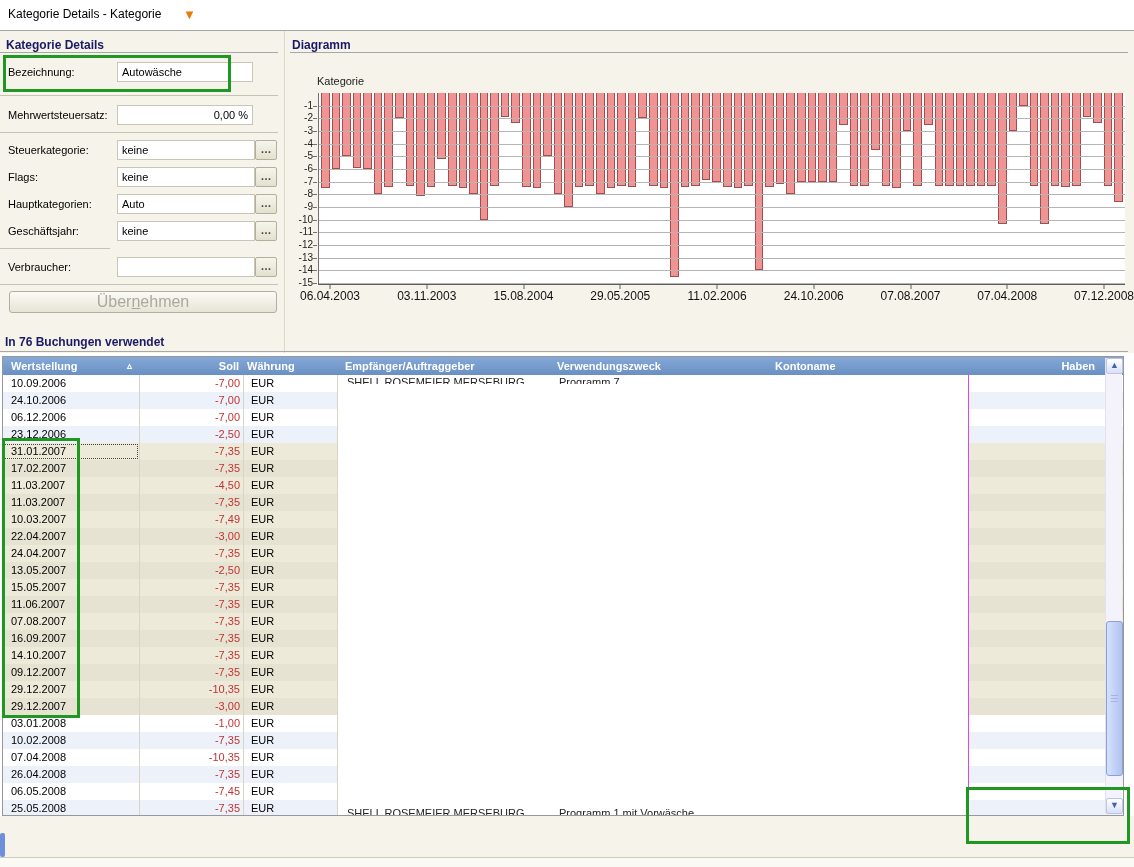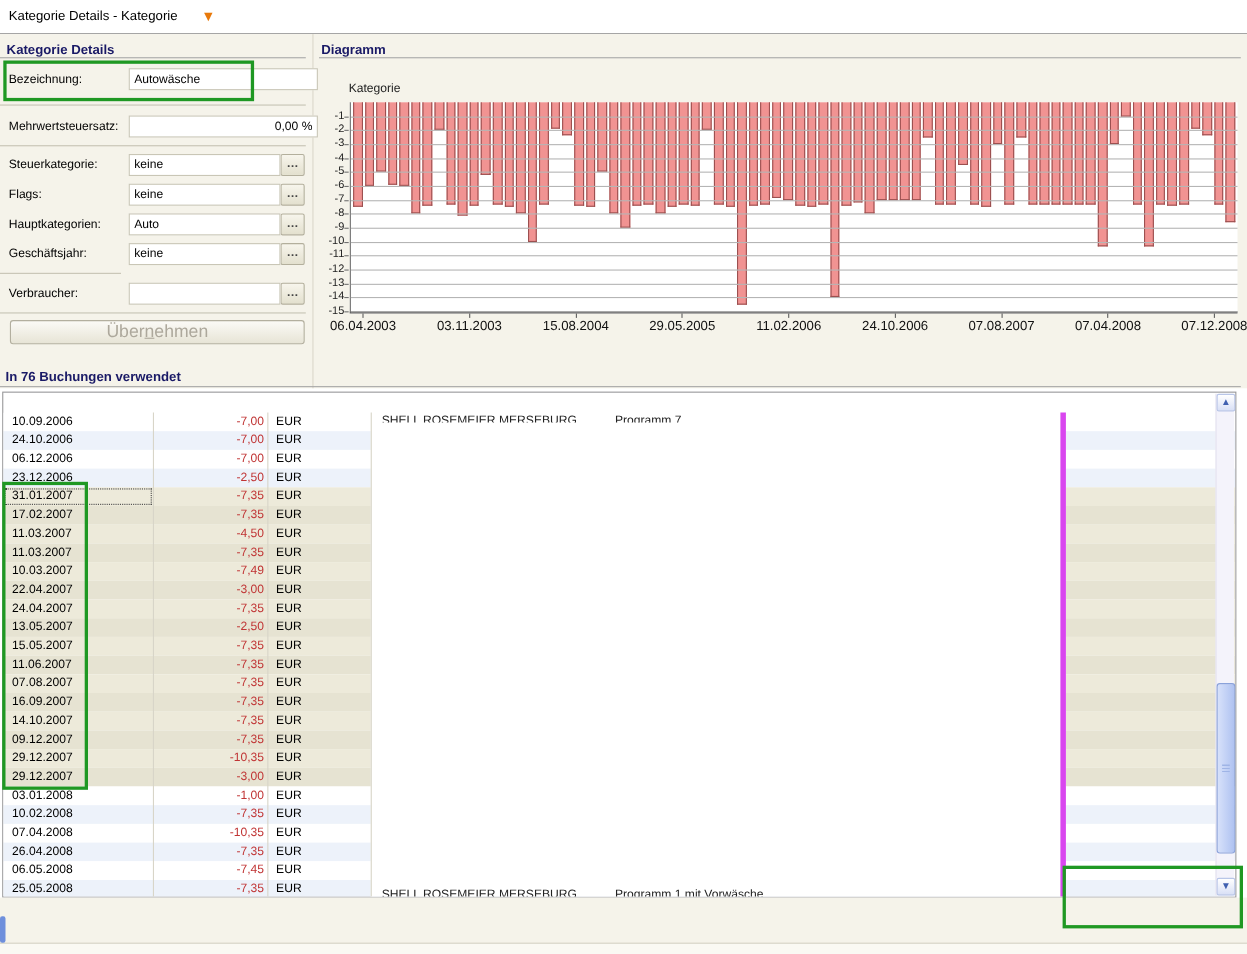--- a/index.html
+++ b/index.html
@@ -22,21 +22,21 @@
   .sec-head{position:absolute;font-size:12px;font-weight:bold;color:#191966;}
   .sec-rule{position:absolute;height:1px;background:#A8A8A8;}
   #panel-divider{position:absolute;left:284px;top:31px;width:1px;height:322px;background:#DBD8CA;}
 
   
   .f-row{position:absolute;left:0;width:278px;height:22px;}
   .f-label{position:absolute;left:8px;top:4px;font-size:11px;}
   .f-input{position:absolute;left:117px;top:0;height:20px;box-sizing:border-box;
            border:1px solid #C9C6B6;background:#fff;font-family:"Liberation Sans",sans-serif;
            font-size:11px;padding:0 4px;}
-  .f-input.wide{width:172px;}
+  .f-input.wide{width:136px;}
   .f-input.narrow{width:138px;}
   .f-input.right{text-align:right;}
   .f-btn{position:absolute;left:255px;top:0;width:22px;height:20px;box-sizing:border-box;
          background:linear-gradient(#F7F5EC,#E3E0CE);border:1px solid #B3AF9C;border-radius:2px;
          font-size:11px;font-weight:bold;color:#444;text-align:center;line-height:16px;cursor:pointer;}
   .f-sep{position:absolute;left:0;width:278px;height:1px;background:#C6C3B3;}
   #submit-btn{position:absolute;left:9px;top:291px;width:268px;height:22px;box-sizing:border-box;
               background:linear-gradient(#FBFAF6,#E7E4D6);border:1px solid #B3AF9F;border-radius:3px;
               color:#ADA89C;font-size:16px;font-family:"Liberation Sans",sans-serif;text-align:center;}
   #submit-btn u{text-decoration:underline;}
@@ -65,21 +65,21 @@
   #tbody{position:absolute;top:18px;left:0;right:0;bottom:0;overflow:hidden;}
   .trow{height:17px;display:flex;font-size:11px;line-height:17px;white-space:nowrap;}
   .altA{background:#FFFFFF;}.altB{background:#EDF2FA;}
   .selA{background:#EDEADA;}.selB{background:#E6E3D2;}
   .c-date{width:136px;padding-left:8px;box-sizing:border-box;}
   .c-soll{width:104px;text-align:right;color:#C03434;padding-right:3px;box-sizing:border-box;}
   .c-cur{width:92px;padding-left:8px;box-sizing:border-box;}
   .focused{outline:1px dotted #444;outline-offset:-2px;}
   .vsep{position:absolute;top:18px;bottom:0;width:1px;background:#D8D5C8;}
   #overlay{position:absolute;left:334px;top:18px;width:632px;bottom:0;background:#fff;
-           border-left:1px solid #D8D5C8;border-right:5px solid #d946ef;box-sizing:border-box;overflow:hidden;}
+           border-left:1px solid #D8D5C8;border-right:1px solid #d946ef;box-sizing:border-box;overflow:hidden;}
   .clipRow{position:absolute;left:0;right:0;height:9px;overflow:hidden;font-size:11px;
            line-height:14px;color:#222;white-space:nowrap;}
   .clipRow span{position:absolute;top:0;}
   .cr-payee{left:9px;}.cr-purpose{left:221px;}.cr-account{left:469px;margin-top:48px;}
 
   
   #sbar{position:absolute;top:1px;right:1px;bottom:1px;width:17px;background:#F4F3FB;border-left:1px solid #E3E1EE;box-sizing:border-box;}
   .sbtn{position:absolute;left:0;width:17px;height:16px;box-sizing:border-box;cursor:pointer;
         background:linear-gradient(#FFFFFF,#D9E0F6);border:1px solid #B9C6E8;border-radius:2px;
         color:#4060B0;font-size:9px;line-height:13px;text-align:center;font-weight:bold;}
@@ -306,20 +306,30 @@
     <span class="xlab" style="left: 1007.25px;">07.04.2008</span>
     <div class="xtick" style="left: 1007.25px;"></div>
     <span class="xlab" style="left: 1104px;">07.12.2008</span>
     <div class="xtick" style="left: 1104px;"></div>
   </div>
 
 <div class="sec-head" style="left:5px;top:335px;">In 76 Buchungen verwendet</div>
 <div class="sec-rule" style="left:0;top:351px;width:1128px;"></div>
 
 <div id="table">
+  <div id="thead">
+      <span style="left: 8px;">Wertstellung</span>
+      <span style="left: 124px; font-size: 10px;">▵</span>
+      <span style="left: 136px; width: 100px; text-align: right;">Soll</span>
+      <span style="left: 244px;">Währung</span>
+      <span style="left: 342px;">Empfänger/Auftraggeber</span>
+      <span style="left: 554px;">Verwendungszweck</span>
+      <span style="left: 772px;">Kontoname</span>
+      <span style="right: 28px;">Haben</span>
+    </div>
   <div id="tbody">
       <div class="trow altA">
         <span class="c-date">10.09.2006</span>
         <span class="c-soll">-7,00</span>
         <span class="c-cur">EUR</span>
       </div>
       <div class="trow altB">
         <span class="c-date">24.10.2006</span>
         <span class="c-soll">-7,00</span>
         <span class="c-cur">EUR</span>

